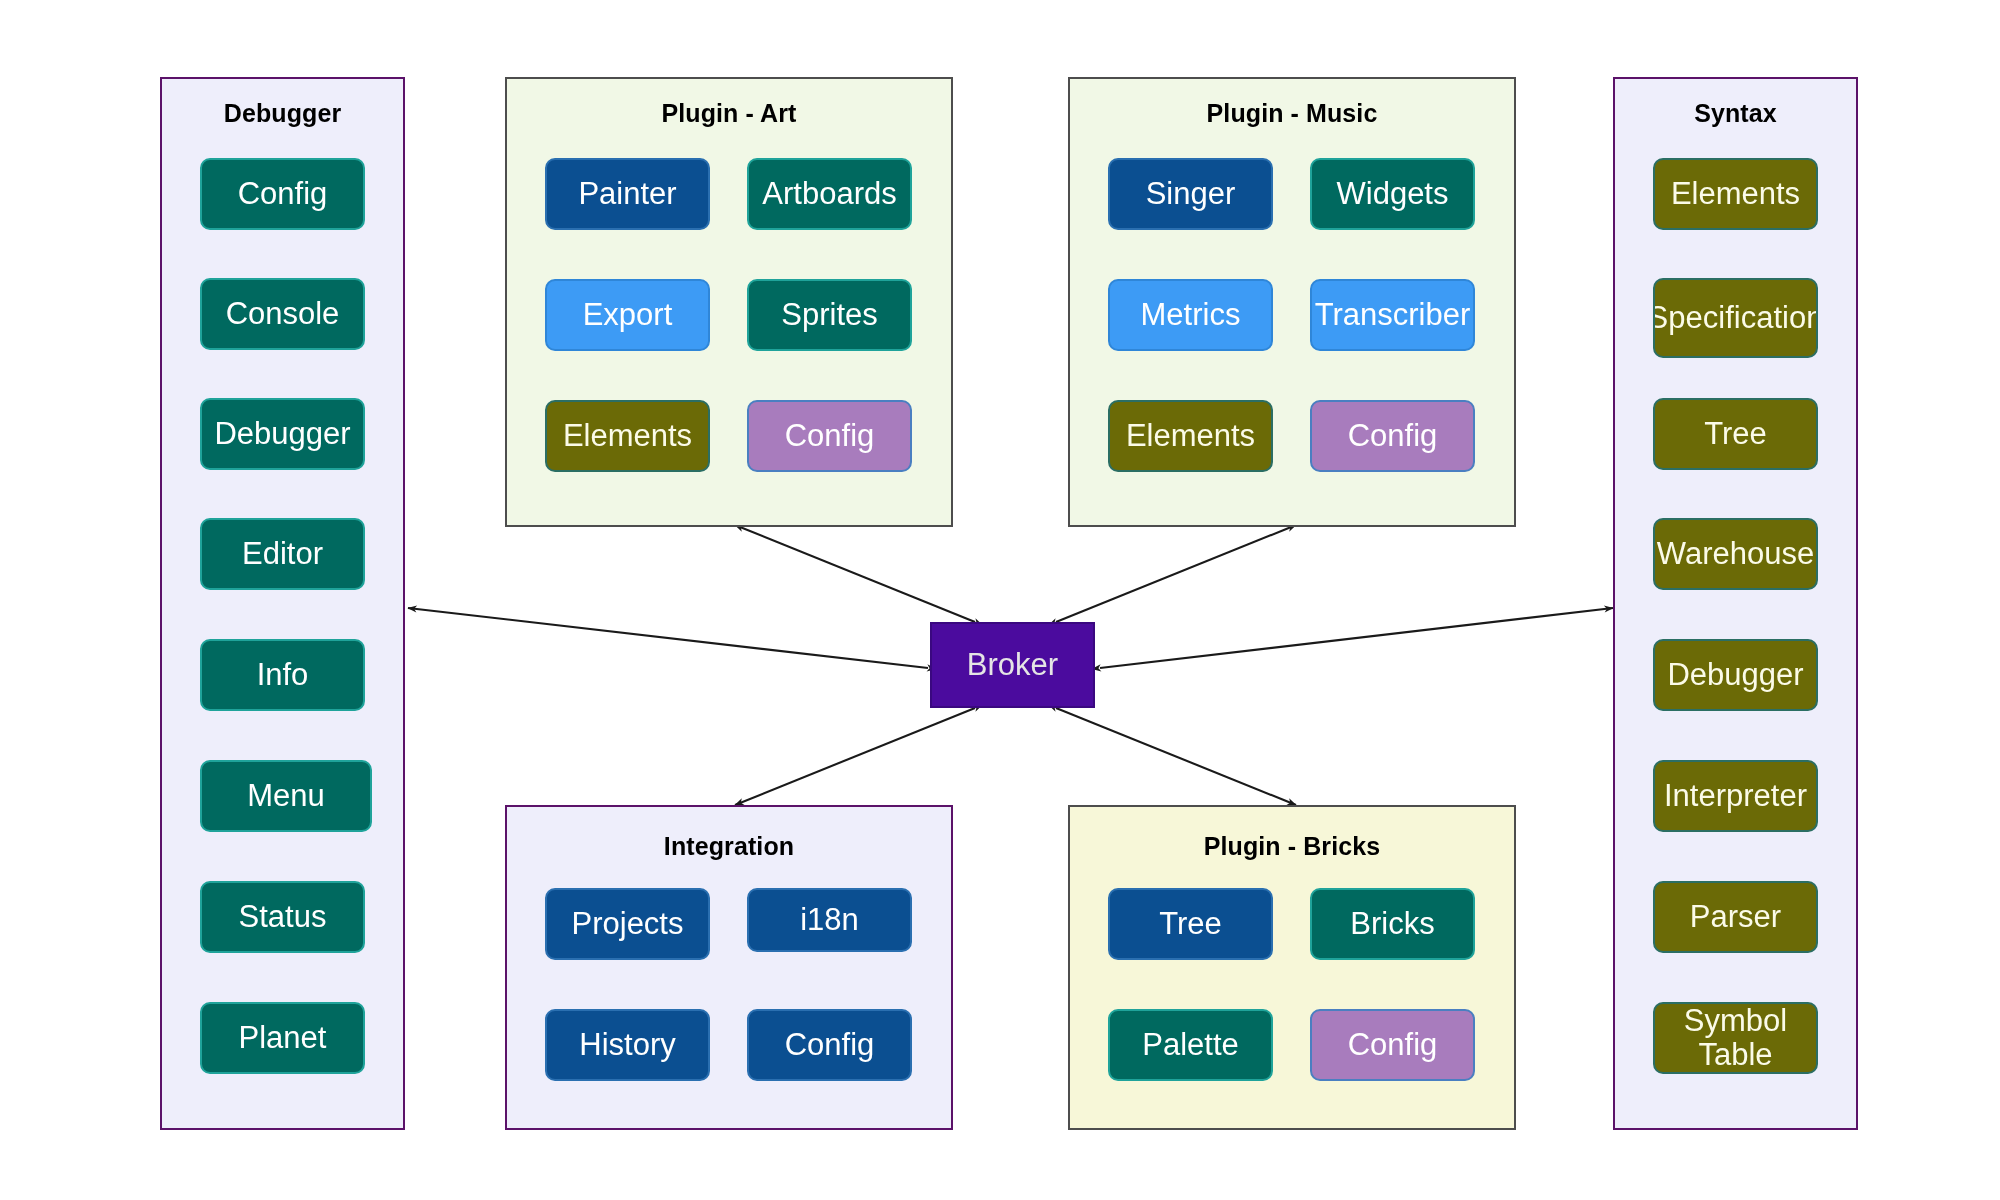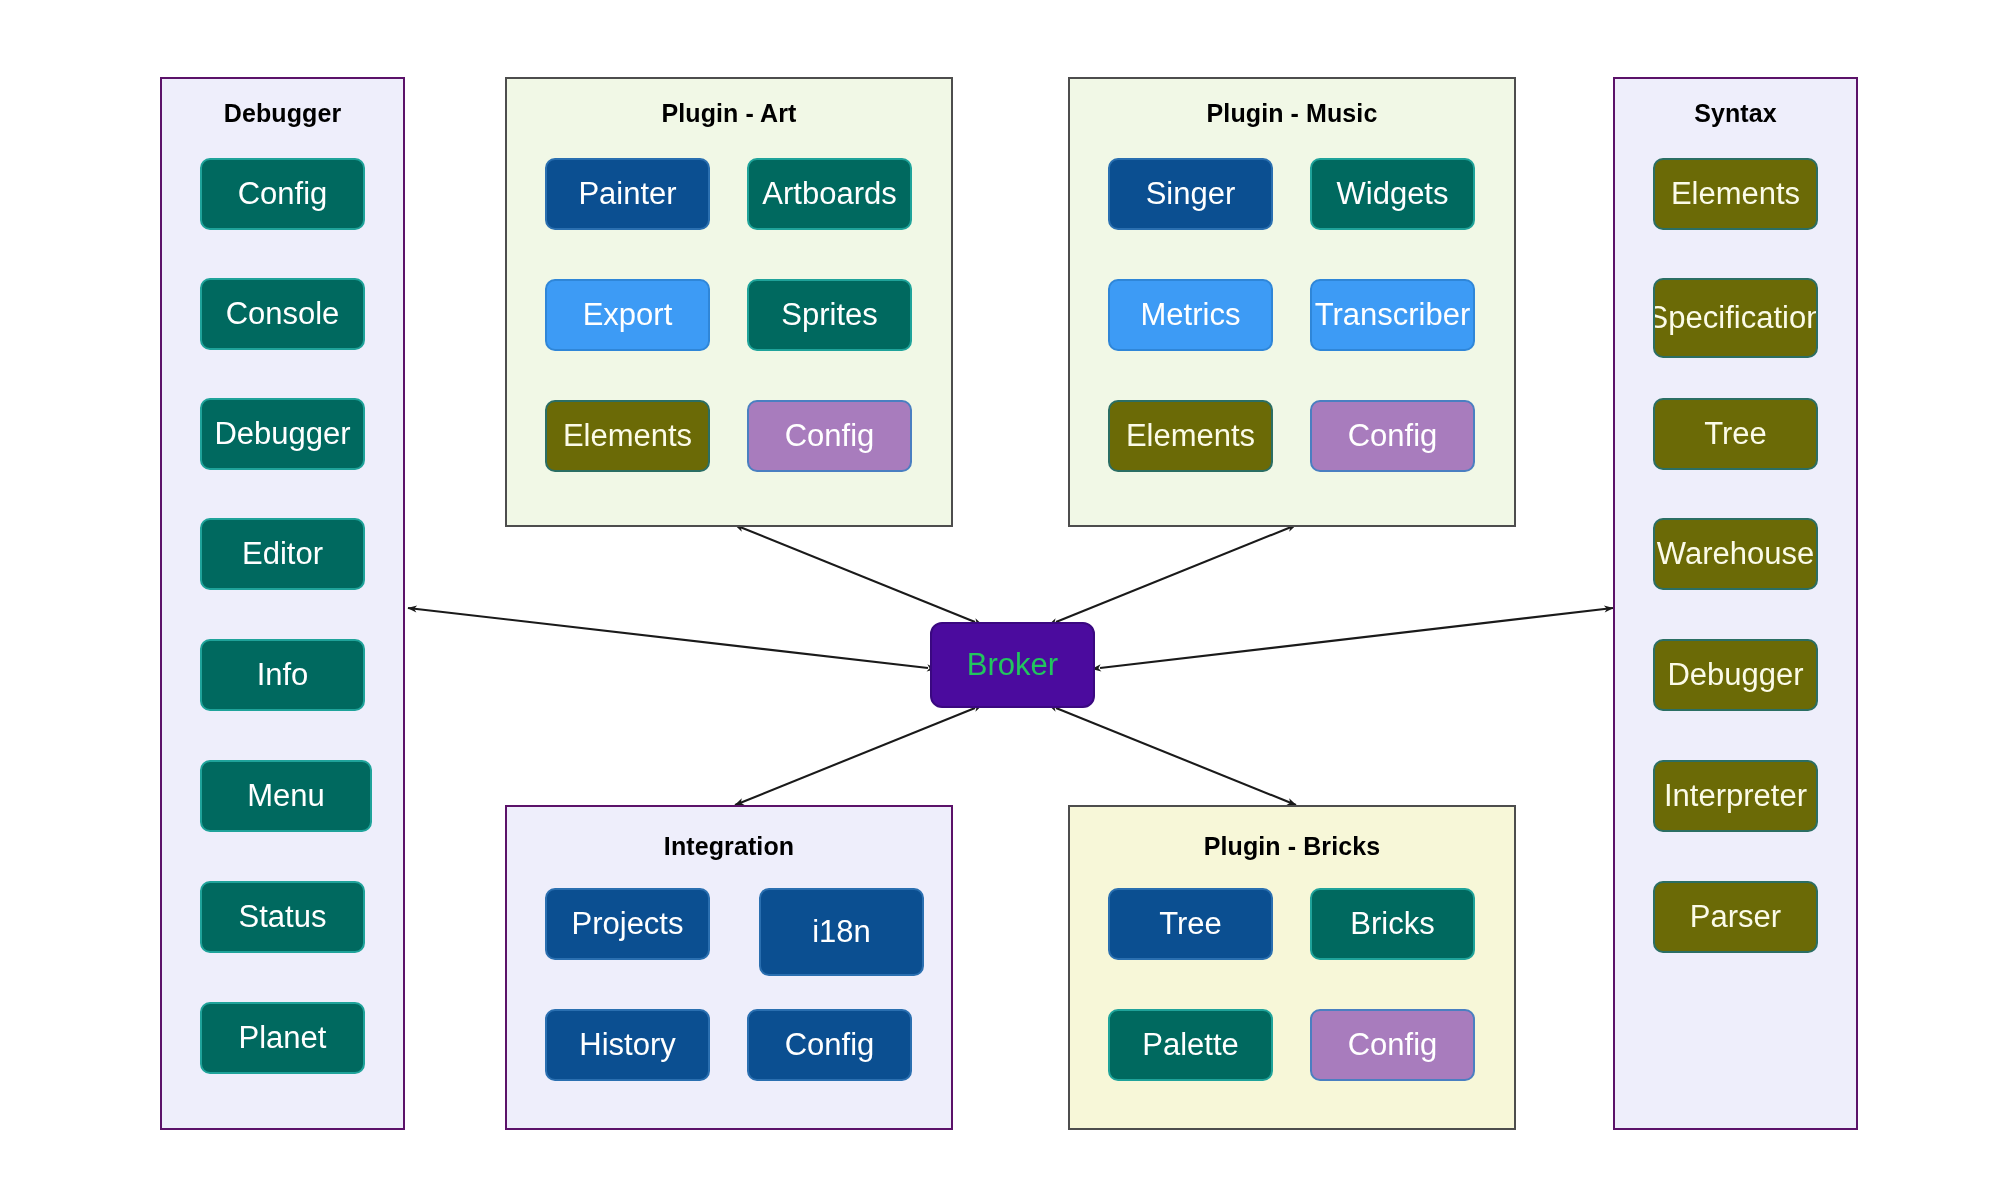--- a/index.html
+++ b/index.html
@@ -62,21 +62,21 @@
     line-height: 1.1;
     overflow: hidden;
   }
 
   
   .n-teal   { background: #00695f; border-color: #1fa39a; color: #ffffff; }
   .n-navy   { background: #0b4f91; border-color: #2a6fb0; color: #ffffff; }
   .n-blue   { background: #3d9bf5; border-color: #2f86d8; color: #ffffff; }
   .n-olive  { background: #6b6a06; border-color: #2b6e63; color: #fbfbe8; }
   .n-purple { background: #a87cbd; border-color: #4a7fc1; color: #ffffff; }
-  .n-broker { background: #4b0b9e; border-color: #3a0880; color: #22c55e; border-radius: 12px; }
+  .n-broker { background: #4b0b9e; border-color: #3a0880; color: #e5e5e5; border-radius: 0; }
 
   
   .c-lavender { background: #eeeefb; border-color: #5b1269; }
   .c-palegreen{ background: #f1f8e6; border-color: #4d4d4d; }
   .c-paleyellow{ background: #f7f7d8; border-color: #4d4d4d; }
 </style>
 </head>
 <body>
 
 <div id="canvas">
@@ -145,26 +145,27 @@
   <div class="container-box c-lavender" style="left:1613px; top:77px; width:245px; height:1053px;">
     <div class="container-title" style="top:20px;">Syntax</div>
   </div>
   <div class="node n-olive" style="left:1653px; top:158px; width:165px; height:72px;">Elements</div>
   <div class="node n-olive" style="left:1653px; top:278px; width:165px; height:80px;">Specification</div>
   <div class="node n-olive" style="left:1653px; top:398px; width:165px; height:72px;">Tree</div>
   <div class="node n-olive" style="left:1653px; top:518px; width:165px; height:72px;">Warehouse</div>
   <div class="node n-olive" style="left:1653px; top:639px; width:165px; height:72px;">Debugger</div>
   <div class="node n-olive" style="left:1653px; top:760px; width:165px; height:72px;">Interpreter</div>
   <div class="node n-olive" style="left:1653px; top:881px; width:165px; height:72px;">Parser</div>
+  <div class="node n-olive" style="left:1653px; top:1002px; width:165px; height:72px;">Symbol Table</div>
 
   <div class="container-box c-lavender" style="left:505px; top:805px; width:448px; height:325px;">
     <div class="container-title" style="top:25px;">Integration</div>
   </div>
   <div class="node n-navy" style="left:545px; top:888px; width:165px; height:72px;">Projects</div>
-  <div class="node n-navy" style="left:747px; top:888px; width:165px; height:88px;margin-left:12px;">i18n</div>
+  <div class="node n-navy" style="left:747px; top:888px; width:165px; height:64px;">i18n</div>
   <div class="node n-navy" style="left:545px; top:1009px; width:165px; height:72px;">History</div>
   <div class="node n-navy" style="left:747px; top:1009px; width:165px; height:72px;">Config</div>
 
   <div class="container-box c-paleyellow" style="left:1068px; top:805px; width:448px; height:325px;">
     <div class="container-title" style="top:25px;">Plugin - Bricks</div>
   </div>
   <div class="node n-navy" style="left:1108px; top:888px; width:165px; height:72px;">Tree</div>
   <div class="node n-teal" style="left:1310px; top:888px; width:165px; height:72px;">Bricks</div>
   <div class="node n-teal" style="left:1108px; top:1009px; width:165px; height:72px;">Palette</div>
   <div class="node n-purple" style="left:1310px; top:1009px; width:165px; height:72px;">Config</div>

